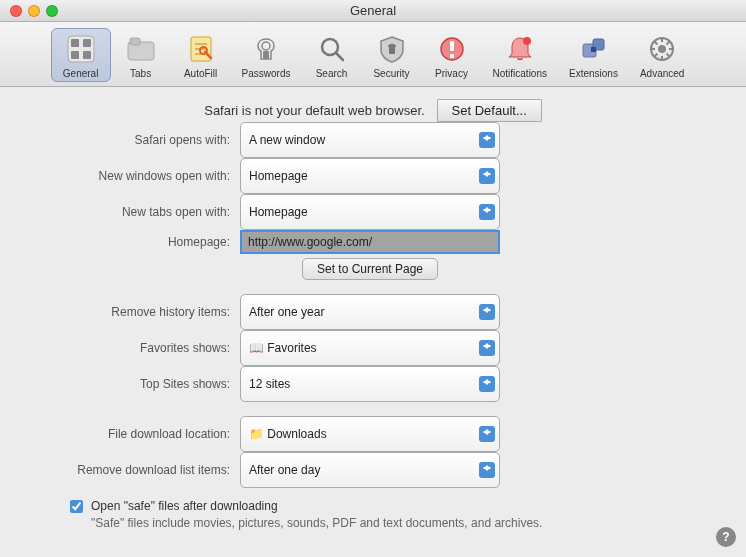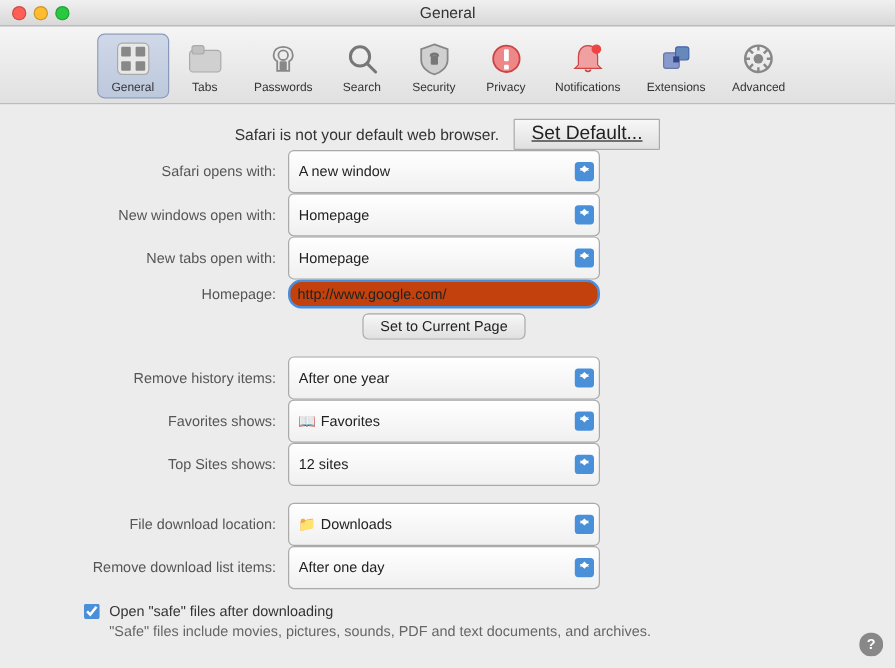--- a/index.html
+++ b/index.html
@@ -100,24 +100,23 @@
     }
     .default-browser-text {
       font-size: 13px;
       color: #333;
     }
     .btn-default {
       background: linear-gradient(to bottom, #f7f7f7, #e0e0e0);
       border: 1px solid #aaa;
       border-radius: 1px;
       padding: 3px 14px;
-      font-size: 16px;
+      font-size: 13px;
       cursor: pointer;
       color: #222;
-      text-decoration: underline;
     }
 
     
     .form-section {
       display: flex;
       flex-direction: column;
       gap: 0;
     }
     .form-row {
       display: flex;
@@ -187,23 +186,23 @@
       position: absolute;
       top: 3px;
     }
 
     
     .homepage-input {
       width: 100%;
       padding: 2px 6px;
       font-size: 12px;
       border: 2px solid #4a8fdd;
-      border-radius: 11px;
+      border-radius: 0;
       outline: none;
-      background: #c2410c;
+      background: #a3a3a3;
       color: #222;
       height: 24px;
     }
 
     
     .btn-current-page {
       margin-top: 4px;
       background: linear-gradient(to bottom, #f7f7f7, #e0e0e0);
       border: 1px solid #aaa;
       border-radius: 5px;
@@ -287,20 +286,33 @@
   <div class="toolbar-item">
     <div class="toolbar-icon">
       <svg width="30" height="30" viewBox="0 0 30 30">
         <rect x="2" y="8" width="26" height="18" rx="3" fill="#d0d0d0" stroke="#aaa" stroke-width="1"></rect>
         <rect x="4" y="4" width="10" height="7" rx="2" fill="#c0c0c0" stroke="#aaa" stroke-width="1"></rect>
       </svg>
     </div>
     <span class="toolbar-label">Tabs</span>
   </div>
 
+  <div class="toolbar-item">
+    <div class="toolbar-icon">
+      <svg width="30" height="30" viewBox="0 0 30 30">
+        <rect x="5" y="3" width="20" height="24" rx="2" fill="#f9e4a0" stroke="#c8a830" stroke-width="1"></rect>
+        <line x1="9" y1="10" x2="21" y2="10" stroke="#c8a830" stroke-width="1.5"></line>
+        <line x1="9" y1="15" x2="21" y2="15" stroke="#c8a830" stroke-width="1.5"></line>
+        <line x1="9" y1="20" x2="15" y2="20" stroke="#c8a830" stroke-width="1.5"></line>
+        <path d="M19 18 L25 24" stroke="#e06030" stroke-width="2.5" stroke-linecap="round"></path>
+        <circle cx="17.5" cy="16.5" r="3.5" fill="none" stroke="#e06030" stroke-width="2"></circle>
+      </svg>
+    </div>
+    <span class="toolbar-label">AutoFill</span>
+  </div>
 
   <div class="toolbar-item">
     <div class="toolbar-icon">
       <svg width="30" height="30" viewBox="0 0 30 30">
         <path d="M15 5 C10 5 7 8 7 12 C7 14 8 16 10 17 L10 25 L20 25 L20 17 C22 16 23 14 23 12 C23 8 20 5 15 5 Z" fill="none" stroke="#888" stroke-width="1.5"></path>
         <circle cx="15" cy="12" r="4" fill="none" stroke="#888" stroke-width="1.5"></circle>
         <rect x="12" y="17" width="6" height="8" rx="1" fill="#888"></rect>
       </svg>
     </div>
     <span class="toolbar-label">Passwords</span>

